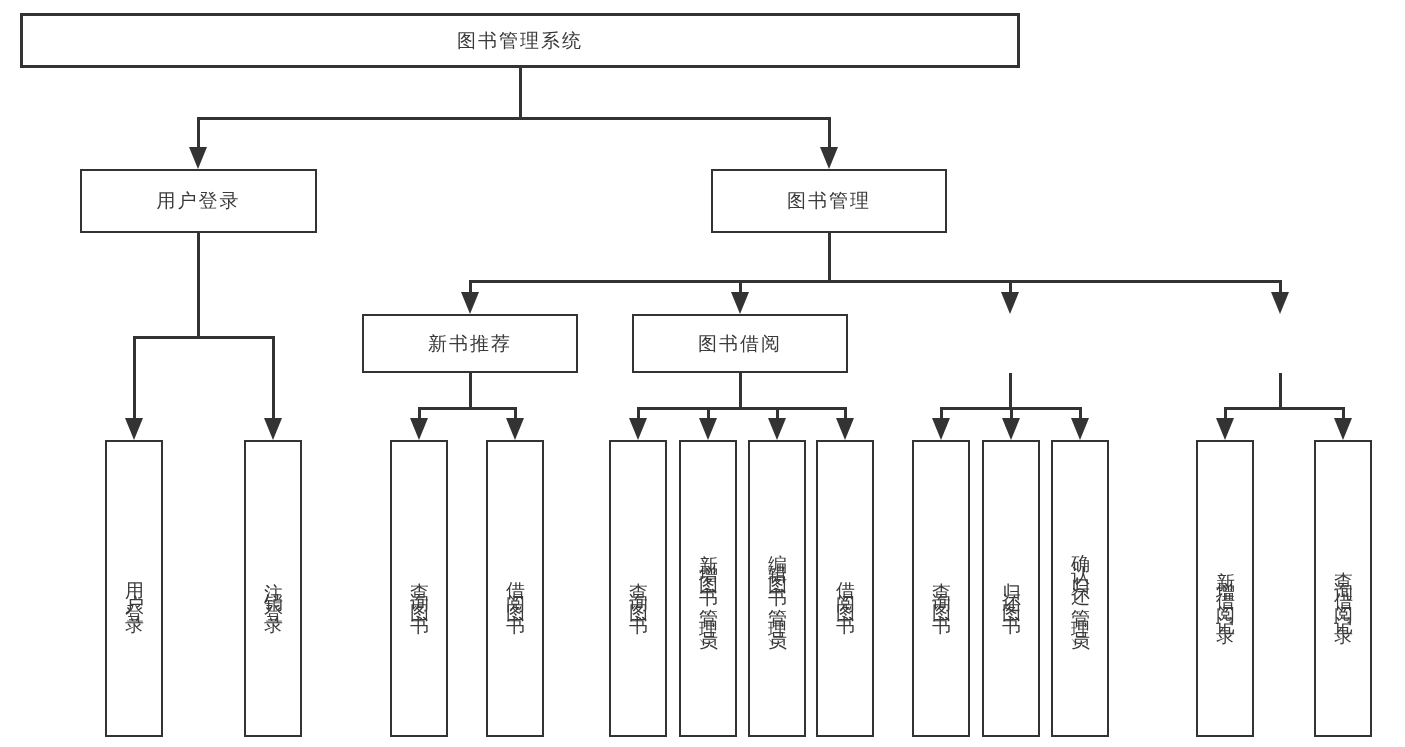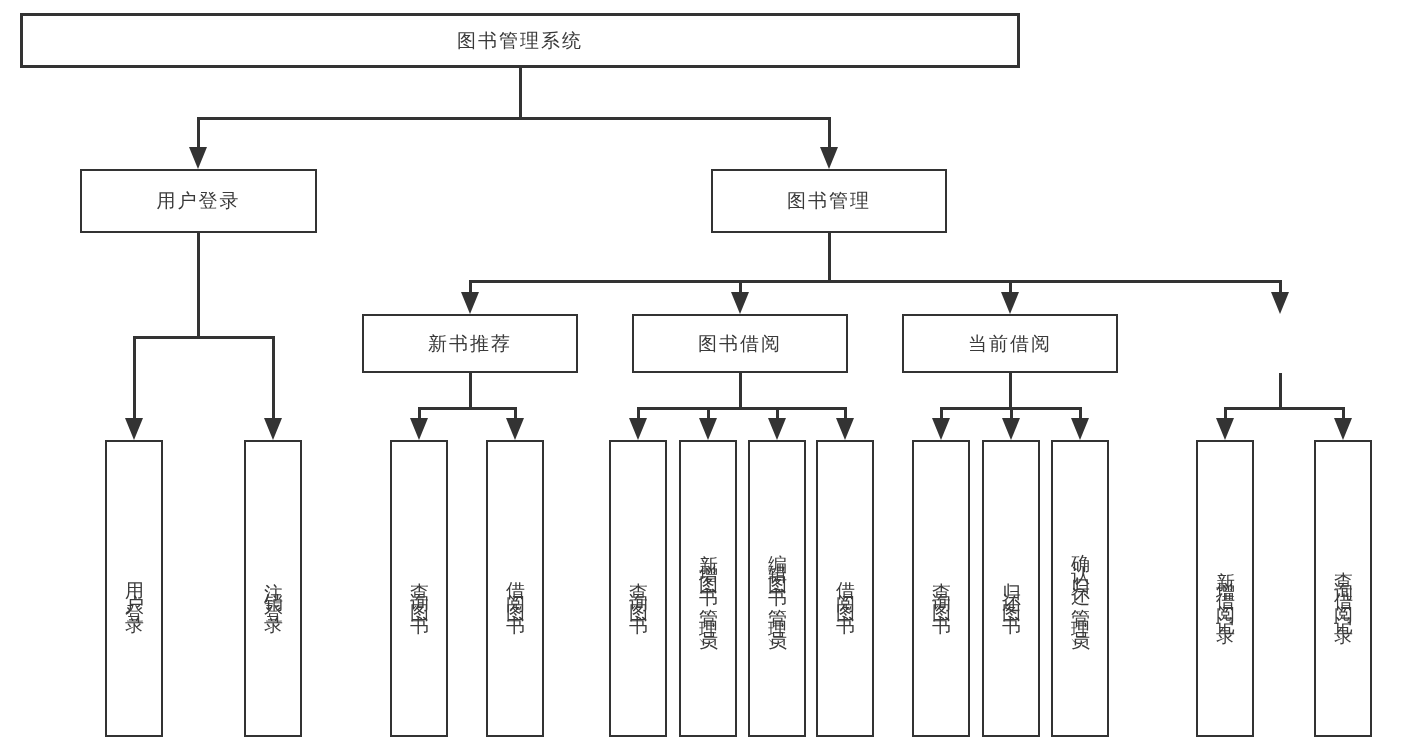--- a/index.html
+++ b/index.html
@@ -124,21 +124,20 @@
   <div class="arrow" style="left:1216px;top:418px"></div>
   <div class="arrow" style="left:1334px;top:418px"></div>
 
   <div class="box hbox root-box" style="left:20px;top:13px;width:1000px;height:55px">图书管理系统</div>
 
   <div class="box hbox" style="left:80px;top:169px;width:237px;height:64px">用户登录</div>
   <div class="box hbox" style="left:711px;top:169px;width:236px;height:64px">图书管理</div>
 
   <div class="box hbox" style="left:362px;top:314px;width:216px;height:59px">新书推荐</div>
   <div class="box hbox" style="left:632px;top:314px;width:216px;height:59px">图书借阅</div>
-  <div class="box hbox" style="left:902px;top:314px;width:216px;height:59px">当前借阅</div>
 
   <div class="box vbox" style="left:105px;top:440px">
     <span class="vtext">用户登录</span>
   </div>
   <div class="box vbox" style="left:244px;top:440px">
     <span class="vtext">注销登录</span>
   </div>
 
   <div class="box vbox" style="left:390px;top:440px">
     <span class="vtext">查询图书</span>

